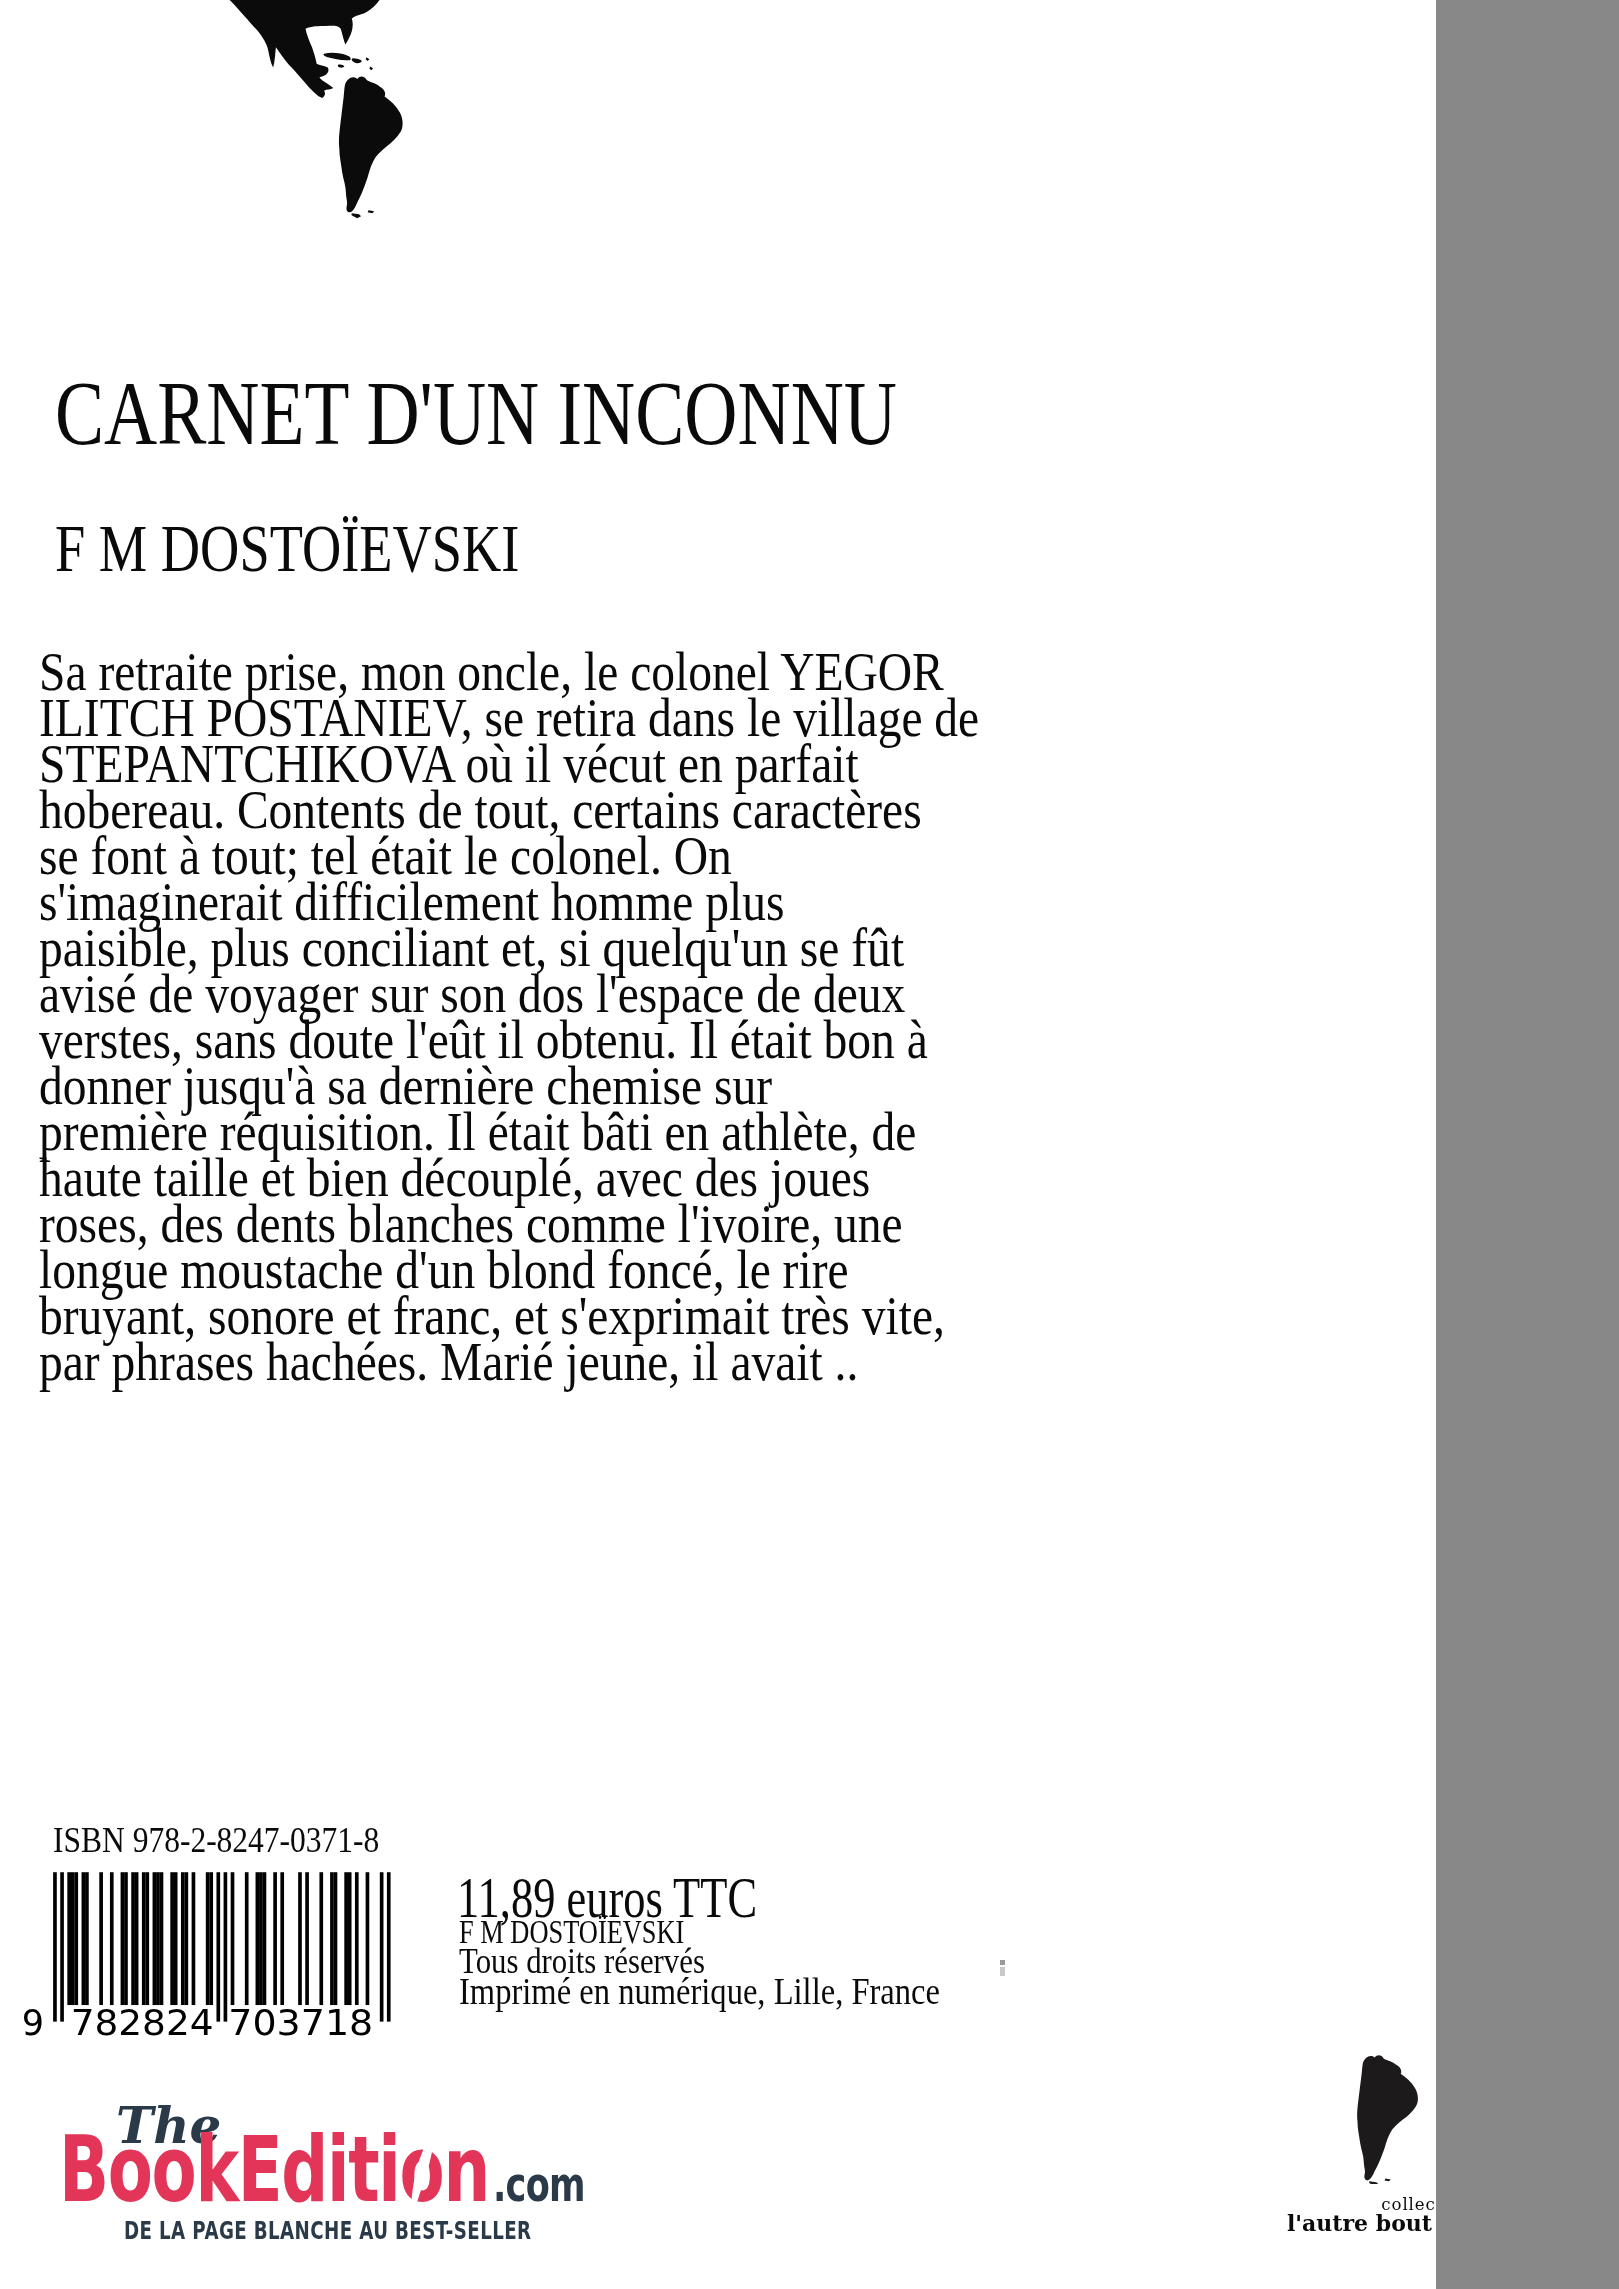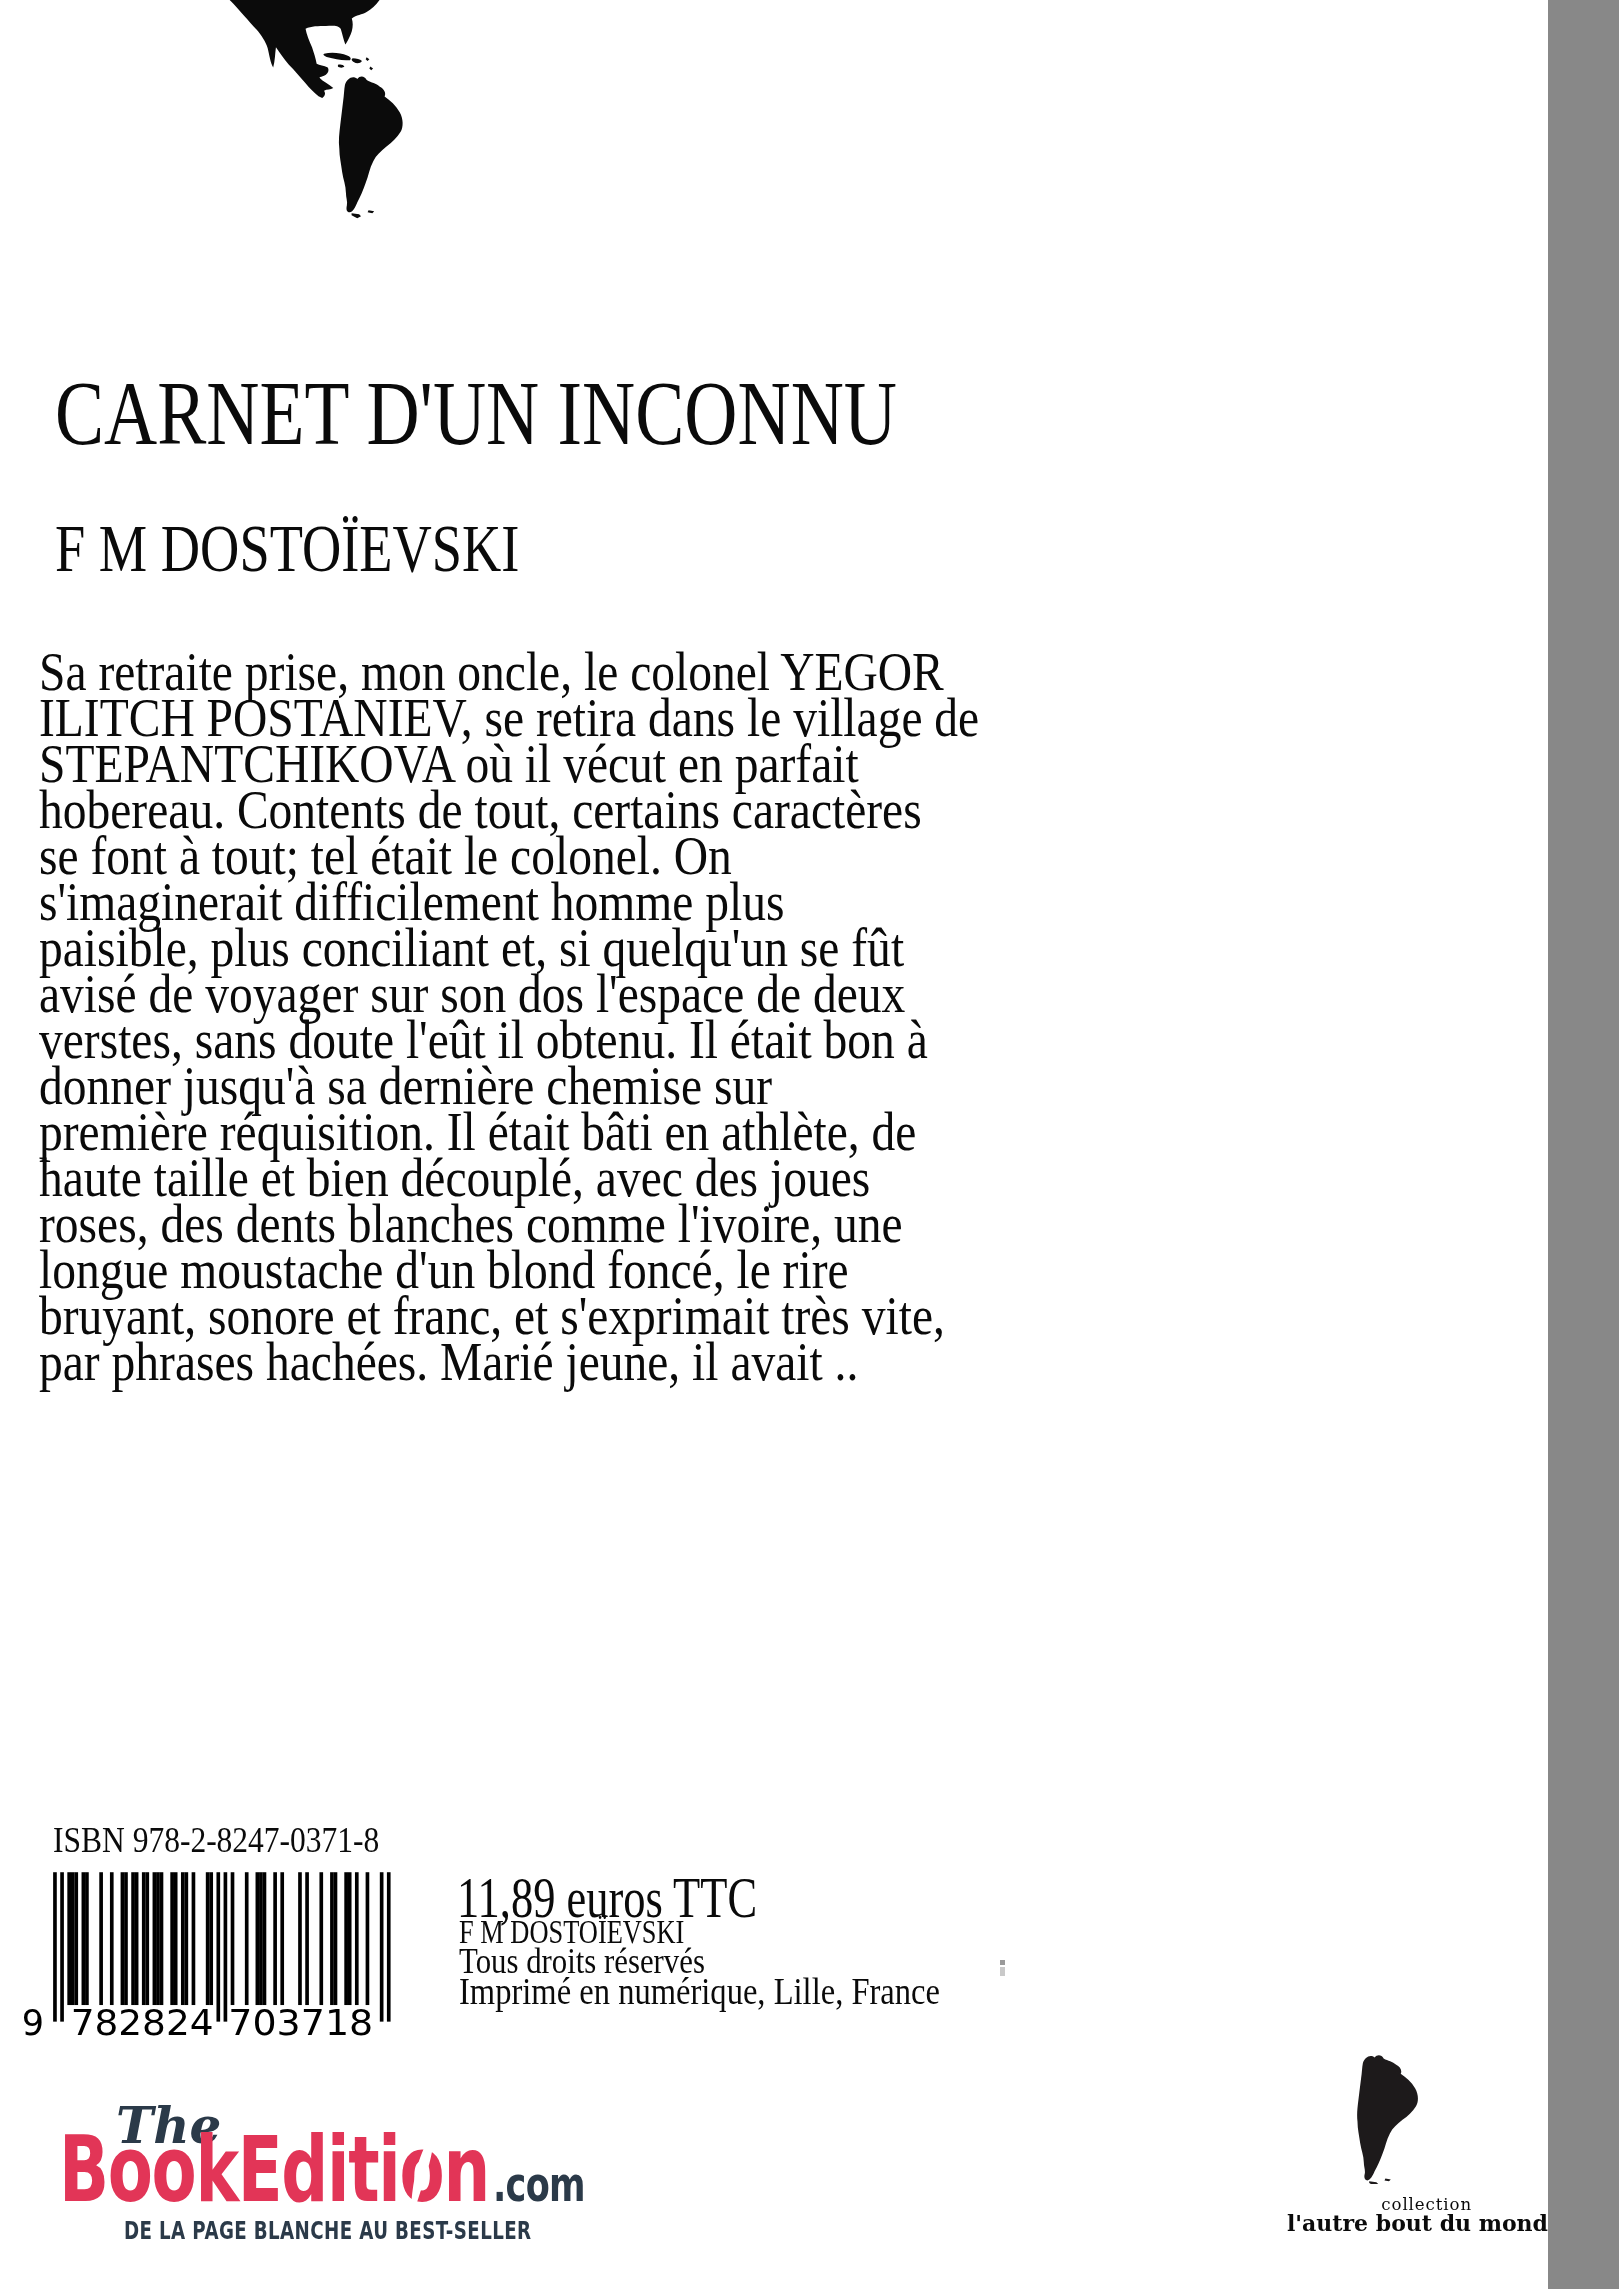--- a/index.html
+++ b/index.html
@@ -1,16 +1,16 @@
 <!DOCTYPE html>
 <html style="font-size:14.8px"><head>
 <meta charset="utf-8">
 <style>
   html,body{margin:0;padding:0;background:#888;}
-  .page{position:relative;width:1548px;height:2290px;background:#ffffff;overflow:hidden;
+  .page{position:relative;width:1436px;height:2290px;background:#ffffff;overflow:hidden;
         font-family:"Liberation Serif",serif;color:#0a0a0a;}
   .abs{position:absolute;}
   .cond{transform-origin:0 0;white-space:nowrap;}
   .title{left:55px;top:367px;font-size:92px;line-height:1;transform:scaleX(0.8);}
   .author{left:55px;top:514px;font-size:68px;line-height:1;transform:scaleX(0.8);}
   .bodyblock{left:39px;top:649px;}
   .bodyline{display:block;height:46px;font-size:54px;line-height:46px;
             transform:scaleX(0.88);transform-origin:0 0;white-space:nowrap;}
   .isbn{left:53px;top:1822px;font-size:35px;line-height:1.1;transform:scaleX(0.9);}
   .price-amount{left:457px;top:1869px;font-size:57px;line-height:1;transform:scaleX(0.78);}

